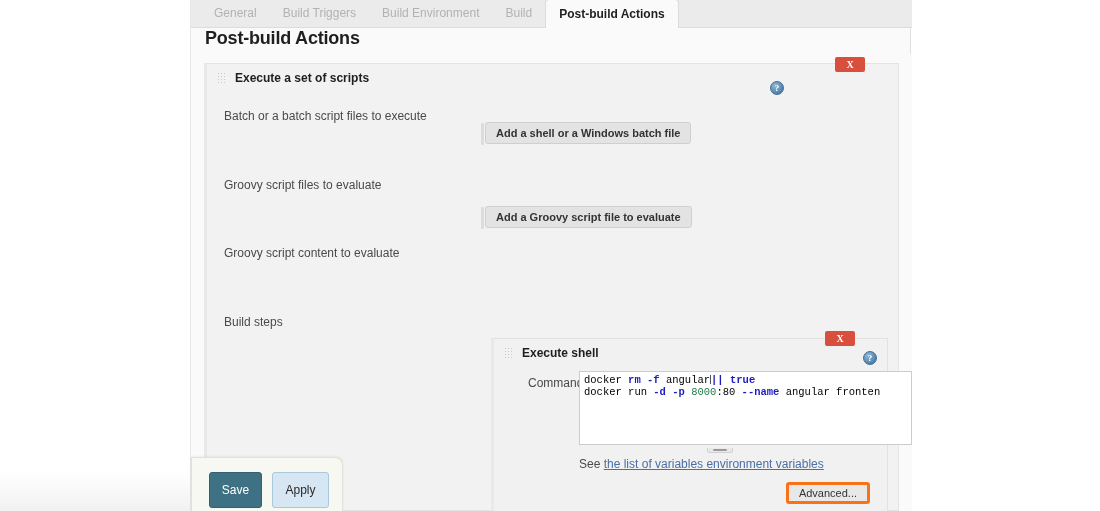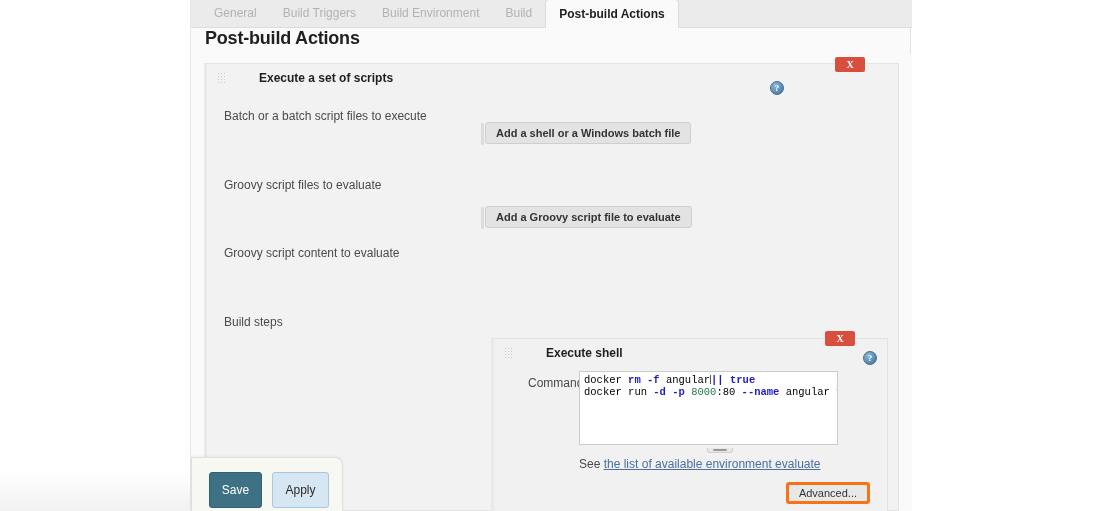--- a/index.html
+++ b/index.html
@@ -80,21 +80,20 @@
     border-left: 3px solid #e9e9e9;
   }
   .block-outer {
     left: 13px; top: 9px; width: 695px; height: 448px;
   }
 
   .block-head {
     position: relative; height: 28px;
     display: flex; align-items: center;
     padding-left: 10px;
-    gap: 24px;
   }
   .drag-handle {
     width: 9px; height: 13px;
     background-image:
       radial-gradient(#c8c8c8 0.6px, transparent 0.7px);
     background-size: 3px 3px;
     background-position: 0 0;
     opacity: 0.95;
     cursor: move;
     flex: none;
@@ -166,21 +165,21 @@
   .cmd-label {
     position: absolute; left: 34px; top: 37px;
     font-size: 12px; color: #4a4a4a;
   }
 
   .cmd-wrap {
     position: absolute; left: 85px; top: 32px;
     width: 281px; height: 78px;
   }
   .cmd-area {
-    width: 259px; height: 74px;
+    width: 333px; height: 74px;
     background: #fff;
     border: 1px solid #ccc;
     overflow: hidden;
     padding: 3px 0 0 4px;
     font-family: "Liberation Mono", monospace;
     font-size: 10.5px;
     line-height: 11.5px;
     white-space: pre;
     color: #000;
     cursor: text;
@@ -305,21 +304,21 @@
           <div class="x-btn" style="right:32px; top:-8px;">X</div>
 
           <div class="cmd-label">Command</div>
 
           <div class="cmd-wrap">
             <div class="cmd-area" id="cmd-area"><div><span>docker </span><span class="kw">rm</span><span> </span><span class="kw">-f</span><span> angular</span><span class="caret"></span><span class="kw">||</span><span> </span><span class="kw">true</span></div><div><span>docker run </span><span class="kw">-d</span><span> </span><span class="kw">-p</span><span> </span><span class="num">8000</span><span>:80 </span><span class="kw">--name</span><span> angular fronten</span></div></div>
             <div class="resize-grip"></div>
           </div>
 
           <div class="see-line">
-            <span>See </span><a>the list of available environment evaluate</a>
+            <span>See </span><a>the list of variables environment variables</a>
           </div>
 
           <div class="adv-btn">Advanced...</div>
         </div>
 
       </div>
     </div>
   </div>
 
   <div class="savebar">

